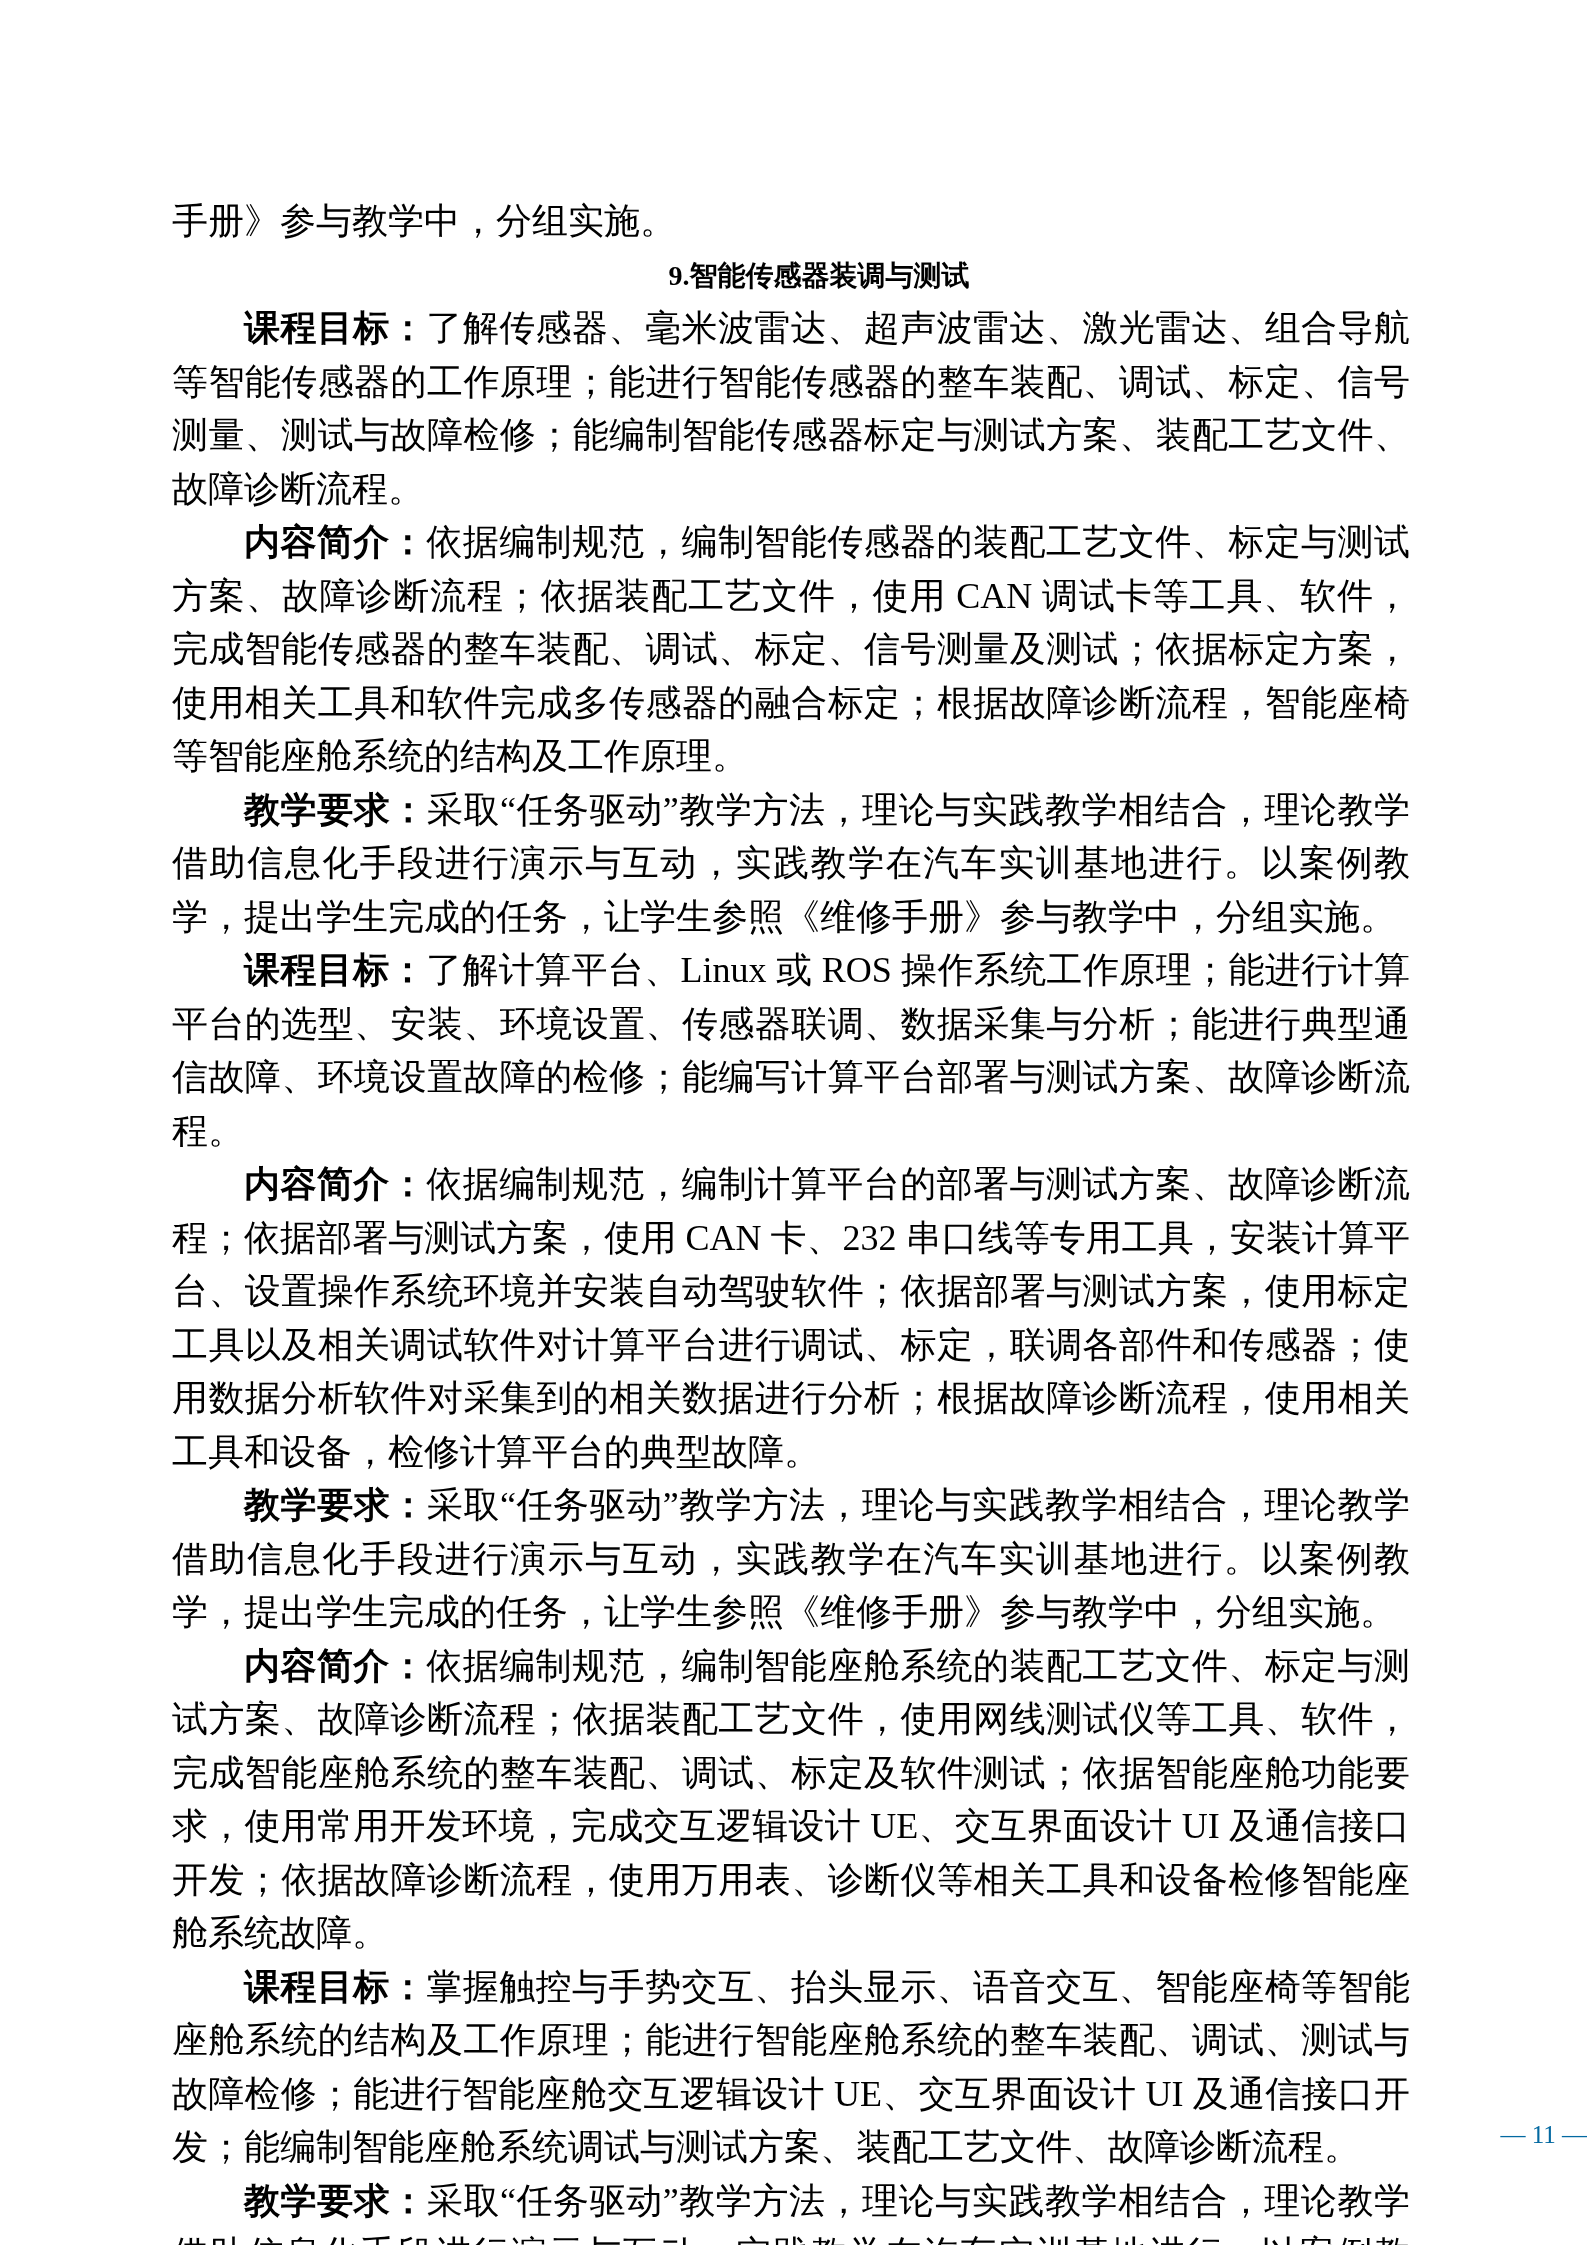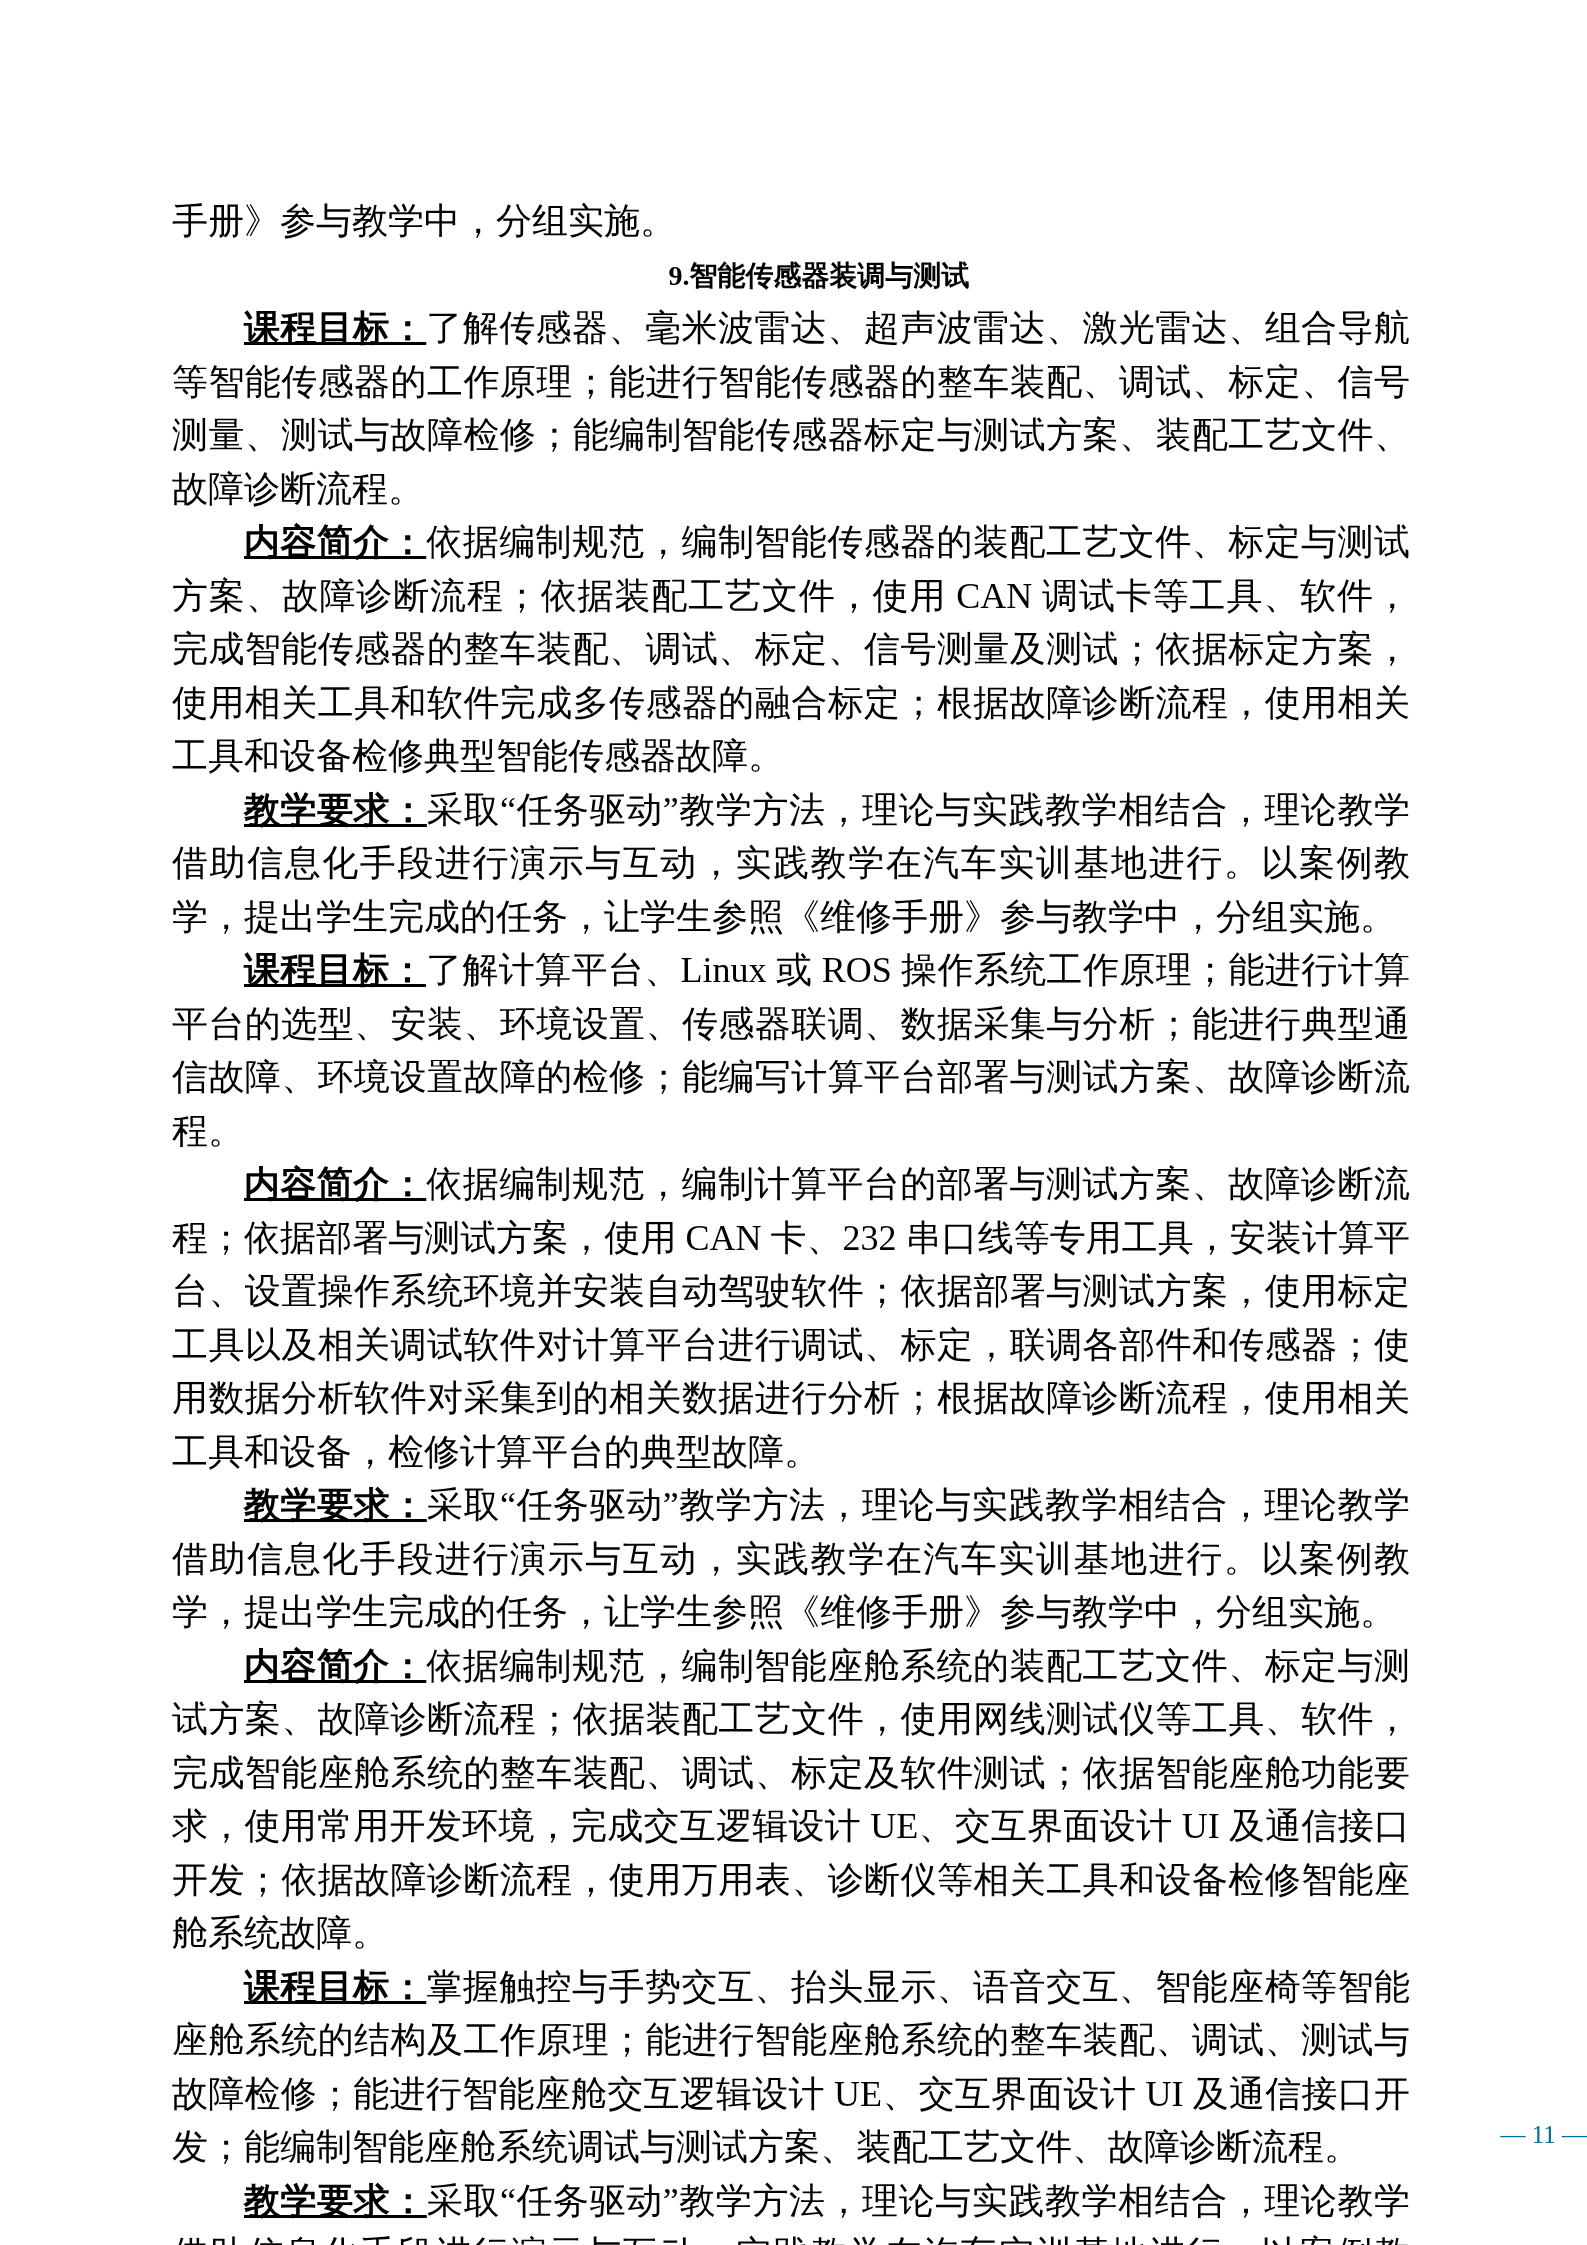--- a/index.html
+++ b/index.html
@@ -21,21 +21,21 @@
   .para {
     margin: 0;
     font-size: 36px;
     line-height: 53.5px;
     text-align: justify;
     text-justify: inter-character;
     text-indent: 2em;
     word-break: break-all;
   }
   .para.no-indent { text-indent: 0; }
-  .para .label { font-weight: bold; text-decoration: underline; }
+  .para .label { font-weight: bold; }
   .heading {
     margin: 0;
     font-size: 28px;
     line-height: 53.5px;
     font-weight: bold;
     text-indent: 2em;
     text-align: center;
   }
   .page-footer {
     position: absolute;
@@ -52,21 +52,21 @@
 <body>
 
 <div class="page">
   <main class="page-body">
 
     <p class="para no-indent">手册》参与教学中，分组实施。</p>
 
     <section>
       <h3 class="heading">9.智能传感器装调与测试</h3>
       <p class="para"><span class="label">课程目标：</span><span>了解传感器、毫米波雷达、超声波雷达、激光雷达、组合导航等智能传感器的工作原理；能进行智能传感器的整车装配、调试、标定、信号测量、测试与故障检修；能编制智能传感器标定与测试方案、装配工艺文件、故障诊断流程。</span></p>
-      <p class="para"><span class="label">内容简介：</span><span>依据编制规范，编制智能传感器的装配工艺文件、标定与测试方案、故障诊断流程；依据装配工艺文件，使用 CAN 调试卡等工具、软件，完成智能传感器的整车装配、调试、标定、信号测量及测试；依据标定方案，使用相关工具和软件完成多传感器的融合标定；根据故障诊断流程，使用相关工具和设备检修典型智能传感器故障。</span></p>
+      <p class="para"><span class="label">内容简介：</span><span>依据编制规范，编制智能传感器的装配工艺文件、标定与测试方案、故障诊断流程；依据装配工艺文件，使用 CAN 调试卡等工具、软件，完成智能传感器的整车装配、调试、标定、信号测量及测试；依据标定方案，使用相关工具和软件完成多传感器的融合标定；根据故障诊断流程，智能座椅等智能座舱系统的结构及工作原理。</span></p>
       <p class="para"><span class="label">教学要求：</span><span>采取“任务驱动”教学方法，理论与实践教学相结合，理论教学借助信息化手段进行演示与互动，实践教学在汽车实训基地进行。以案例教学，提出学生完成的任务，让学生参照《维修手册》参与教学中，分组实施。</span></p>
     </section>
 
     <section>
       <p class="para"><span class="label">课程目标：</span><span>了解计算平台、Linux 或 ROS 操作系统工作原理；能进行计算平台的选型、安装、环境设置、传感器联调、数据采集与分析；能进行典型通信故障、环境设置故障的检修；能编写计算平台部署与测试方案、故障诊断流程。</span></p>
       <p class="para"><span class="label">内容简介：</span><span>依据编制规范，编制计算平台的部署与测试方案、故障诊断流程；依据部署与测试方案，使用 CAN 卡、232 串口线等专用工具，安装计算平台、设置操作系统环境并安装自动驾驶软件；依据部署与测试方案，使用标定工具以及相关调试软件对计算平台进行调试、标定，联调各部件和传感器；使用数据分析软件对采集到的相关数据进行分析；根据故障诊断流程，使用相关工具和设备，检修计算平台的典型故障。</span></p>
       <p class="para"><span class="label">教学要求：</span><span>采取“任务驱动”教学方法，理论与实践教学相结合，理论教学借助信息化手段进行演示与互动，实践教学在汽车实训基地进行。以案例教学，提出学生完成的任务，让学生参照《维修手册》参与教学中，分组实施。</span></p>
     </section>
 
     <section>

